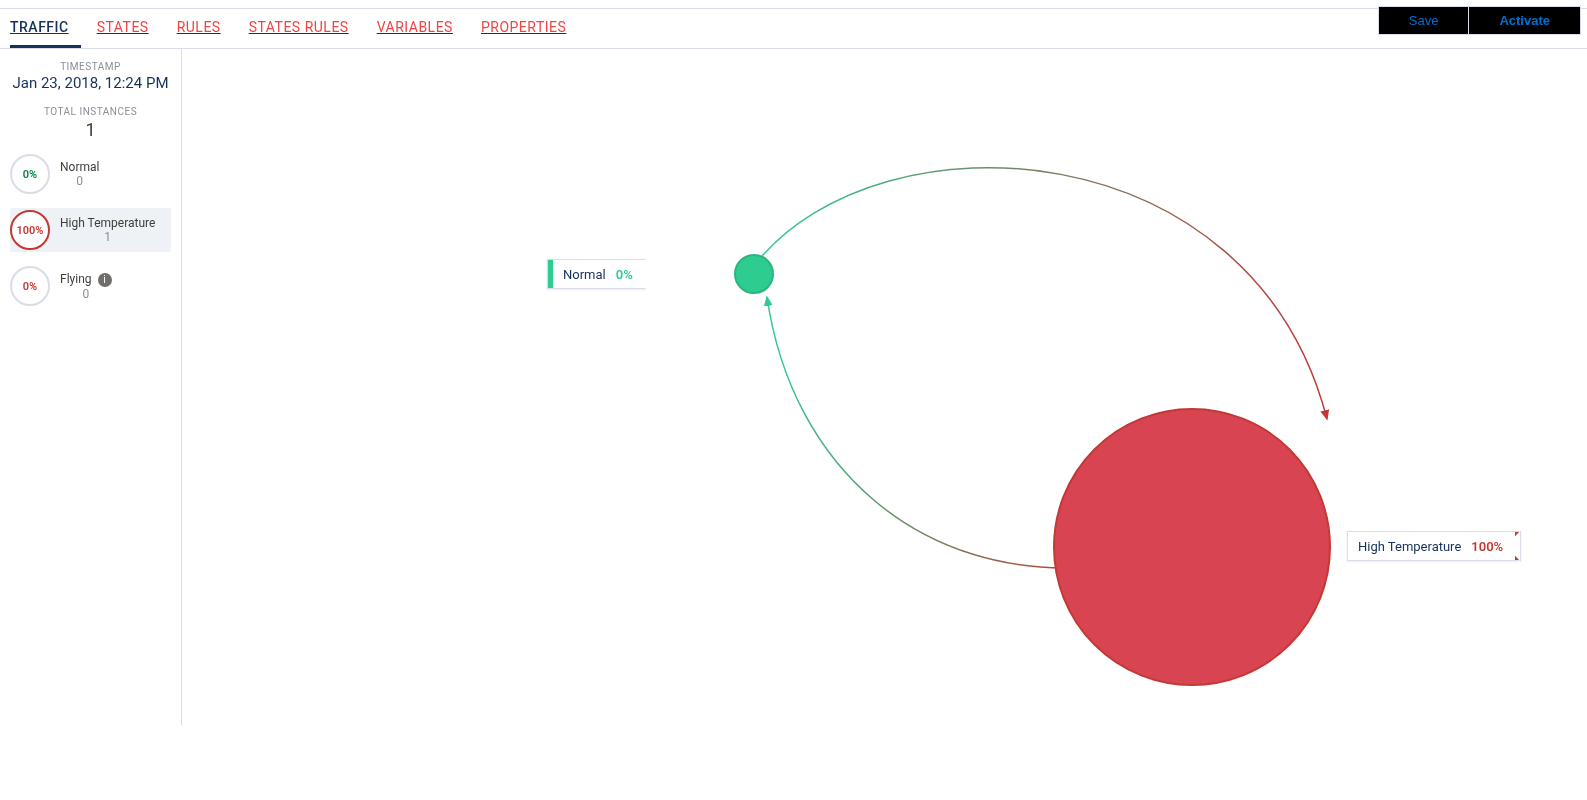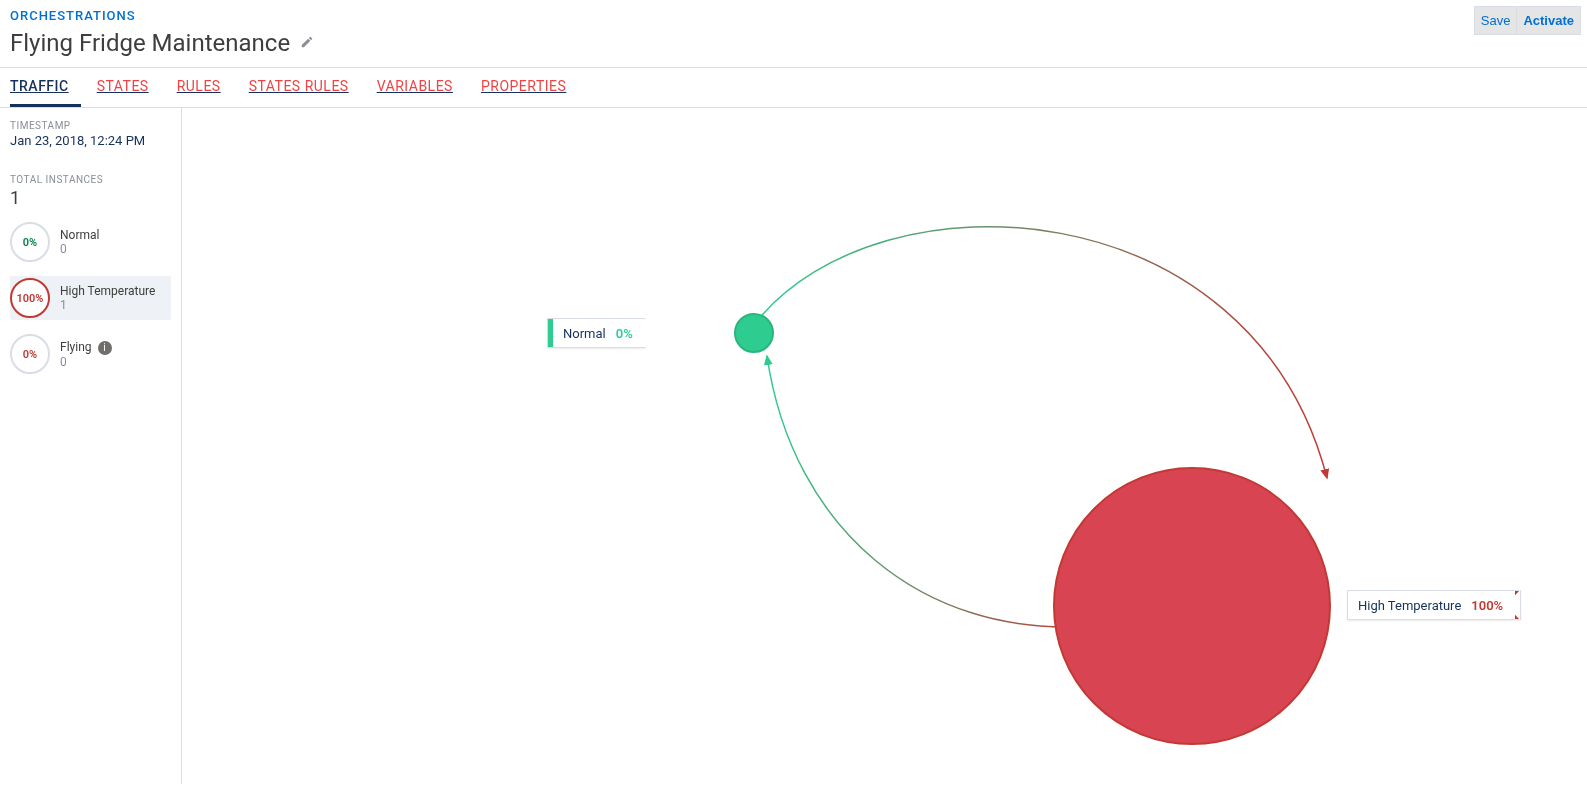--- a/index.html
+++ b/index.html
@@ -5,31 +5,31 @@
 * { box-sizing: border-box; margin: 0; padding: 0; }
 html, body { width: 1587px; height: 800px; font-family: -apple-system, BlinkMacSystemFont, "Segoe UI", Roboto, Helvetica, Arial, sans-serif; background: #fff; color: #16325c; overflow: hidden; }
 
 .header { padding: 8px 10px 0 10px; border-bottom: 1px solid #d8dde6; position: relative; }
 .header-top { display: flex; align-items: flex-start; justify-content: space-between; }
 .breadcrumb { font-size: 13px; letter-spacing: 1px; color: #0070d2; font-weight: 500; cursor: pointer; }
 .title-row { display: flex; align-items: center; gap: 10px; margin-top: 6px; margin-bottom: 10px; }
 .page-title { font-size: 24px; font-weight: 400; color: #3e3e3c; }
 .edit-icon { color: #8a8f97; cursor: pointer; }
 .btn-group { position: absolute; right: 6px; top: 6px; display: flex; }
-.btn { border: 1px solid #d8dde6; background: #e5e5e5; color: #0070d2; font-size: 13px; padding: 6px 6px; cursor: pointer; }
+.btn { border: 1px solid #d8dde6; background: #000000; color: #0070d2; font-size: 13px; padding: 6px 30px; cursor: pointer; }
 .btn + .btn { border-left: none; font-weight: bold; }
 
 .tabs { display: flex; gap: 0; padding: 0 10px; border-bottom: 1px solid #d8dde6; text-decoration: underline; }
 .tab { padding: 10px 12px 10px 0; margin-right: 16px; font-size: 14px; letter-spacing: 0.5px; color: #ef4444; cursor: pointer; border-bottom: 3px solid transparent; }
 .tab.active { color: #16325c; border-bottom-color: #16325c; font-weight: 500; }
 
 .content { display: flex; height: calc(100% - 124px); }
-.sidebar { width: 182px; border-right: 1px solid #d8dde6; padding: 12px 10px; }
+.sidebar { width: 182px; border-right: 1px solid #d8dde6; padding: 12px 10px; text-align: center; }
 .side-label { font-size: 10px; letter-spacing: 0.5px; color: #8a8f97; text-transform: uppercase; margin-bottom: 2px; }
-.side-value { font-size: 13px; color: #16325c; margin-bottom: 26px; }
+.side-value { font-size: 15px; color: #16325c; margin-bottom: 14px; }
 .side-big { font-size: 18px; color: #3e3e3c; margin-bottom: 14px; }
 .state-row { display: flex; align-items: center; gap: 10px; margin-bottom: 14px; }
 .state-row.selected { background: #eef1f6; border-radius: 2px; padding: 2px 0; }
 .pct-badge { width: 40px; height: 40px; border-radius: 50%; border: 2px solid #d8dde6; display: flex; align-items: center; justify-content: center; font-size: 11px; font-weight: 600; flex-shrink: 0; background:#fff; }
 .pct-badge.green { color: #04844b; }
 .pct-badge.red { border-color: #c23934; color: #c23934; }
 .pct-badge.red-text { color: #c23934; }
 .state-text .name { font-size: 12px; color: #3e3e3c; line-height: 1.2; }
 .state-text .count { font-size: 12px; color: #8a8f97; }
 .info-icon { display:inline-flex; width:14px; height:14px; border-radius:50%; background:#706e6b; color:#fff; font-size:10px; align-items:center; justify-content:center; margin-left:3px; }
@@ -53,31 +53,20 @@
 .node-tag.left-point { flex-direction: row; }
 .node-tag.red { flex-direction: row-reverse; }
 
 svg.diagram { position: absolute; left: 0; top: 0; }
 </style>
 </head>
 <body>
 
 <div class="header">
   <div class="header-top">
-    <div>
-      <div class="breadcrumb">ORCHESTRATIONS</div>
-      <div class="title-row">
-        <div class="page-title">Flying Fridge Maintenance</div>
-        <span class="edit-icon">
-          <svg width="14" height="14" viewBox="0 0 24 24" fill="currentColor">
-              <path d="M3 17.25V21h3.75l11-11.03-3.75-3.75L3 17.25zM20.71 7.04a1 1 0 0 0 0-1.41l-2.34-2.34a1 1 0 0 0-1.41 0l-1.83 1.83 3.75 3.75 1.83-1.83z"></path>
-            </svg>
-        </span>
-      </div>
-    </div>
     <div class="btn-group">
       <button class="btn">Save</button>
       <button class="btn">Activate</button>
     </div>
   </div>
 </div>
 
 <div class="tabs">
   <div class="tab active">TRAFFIC</div>
   <div class="tab">STATES</div>

